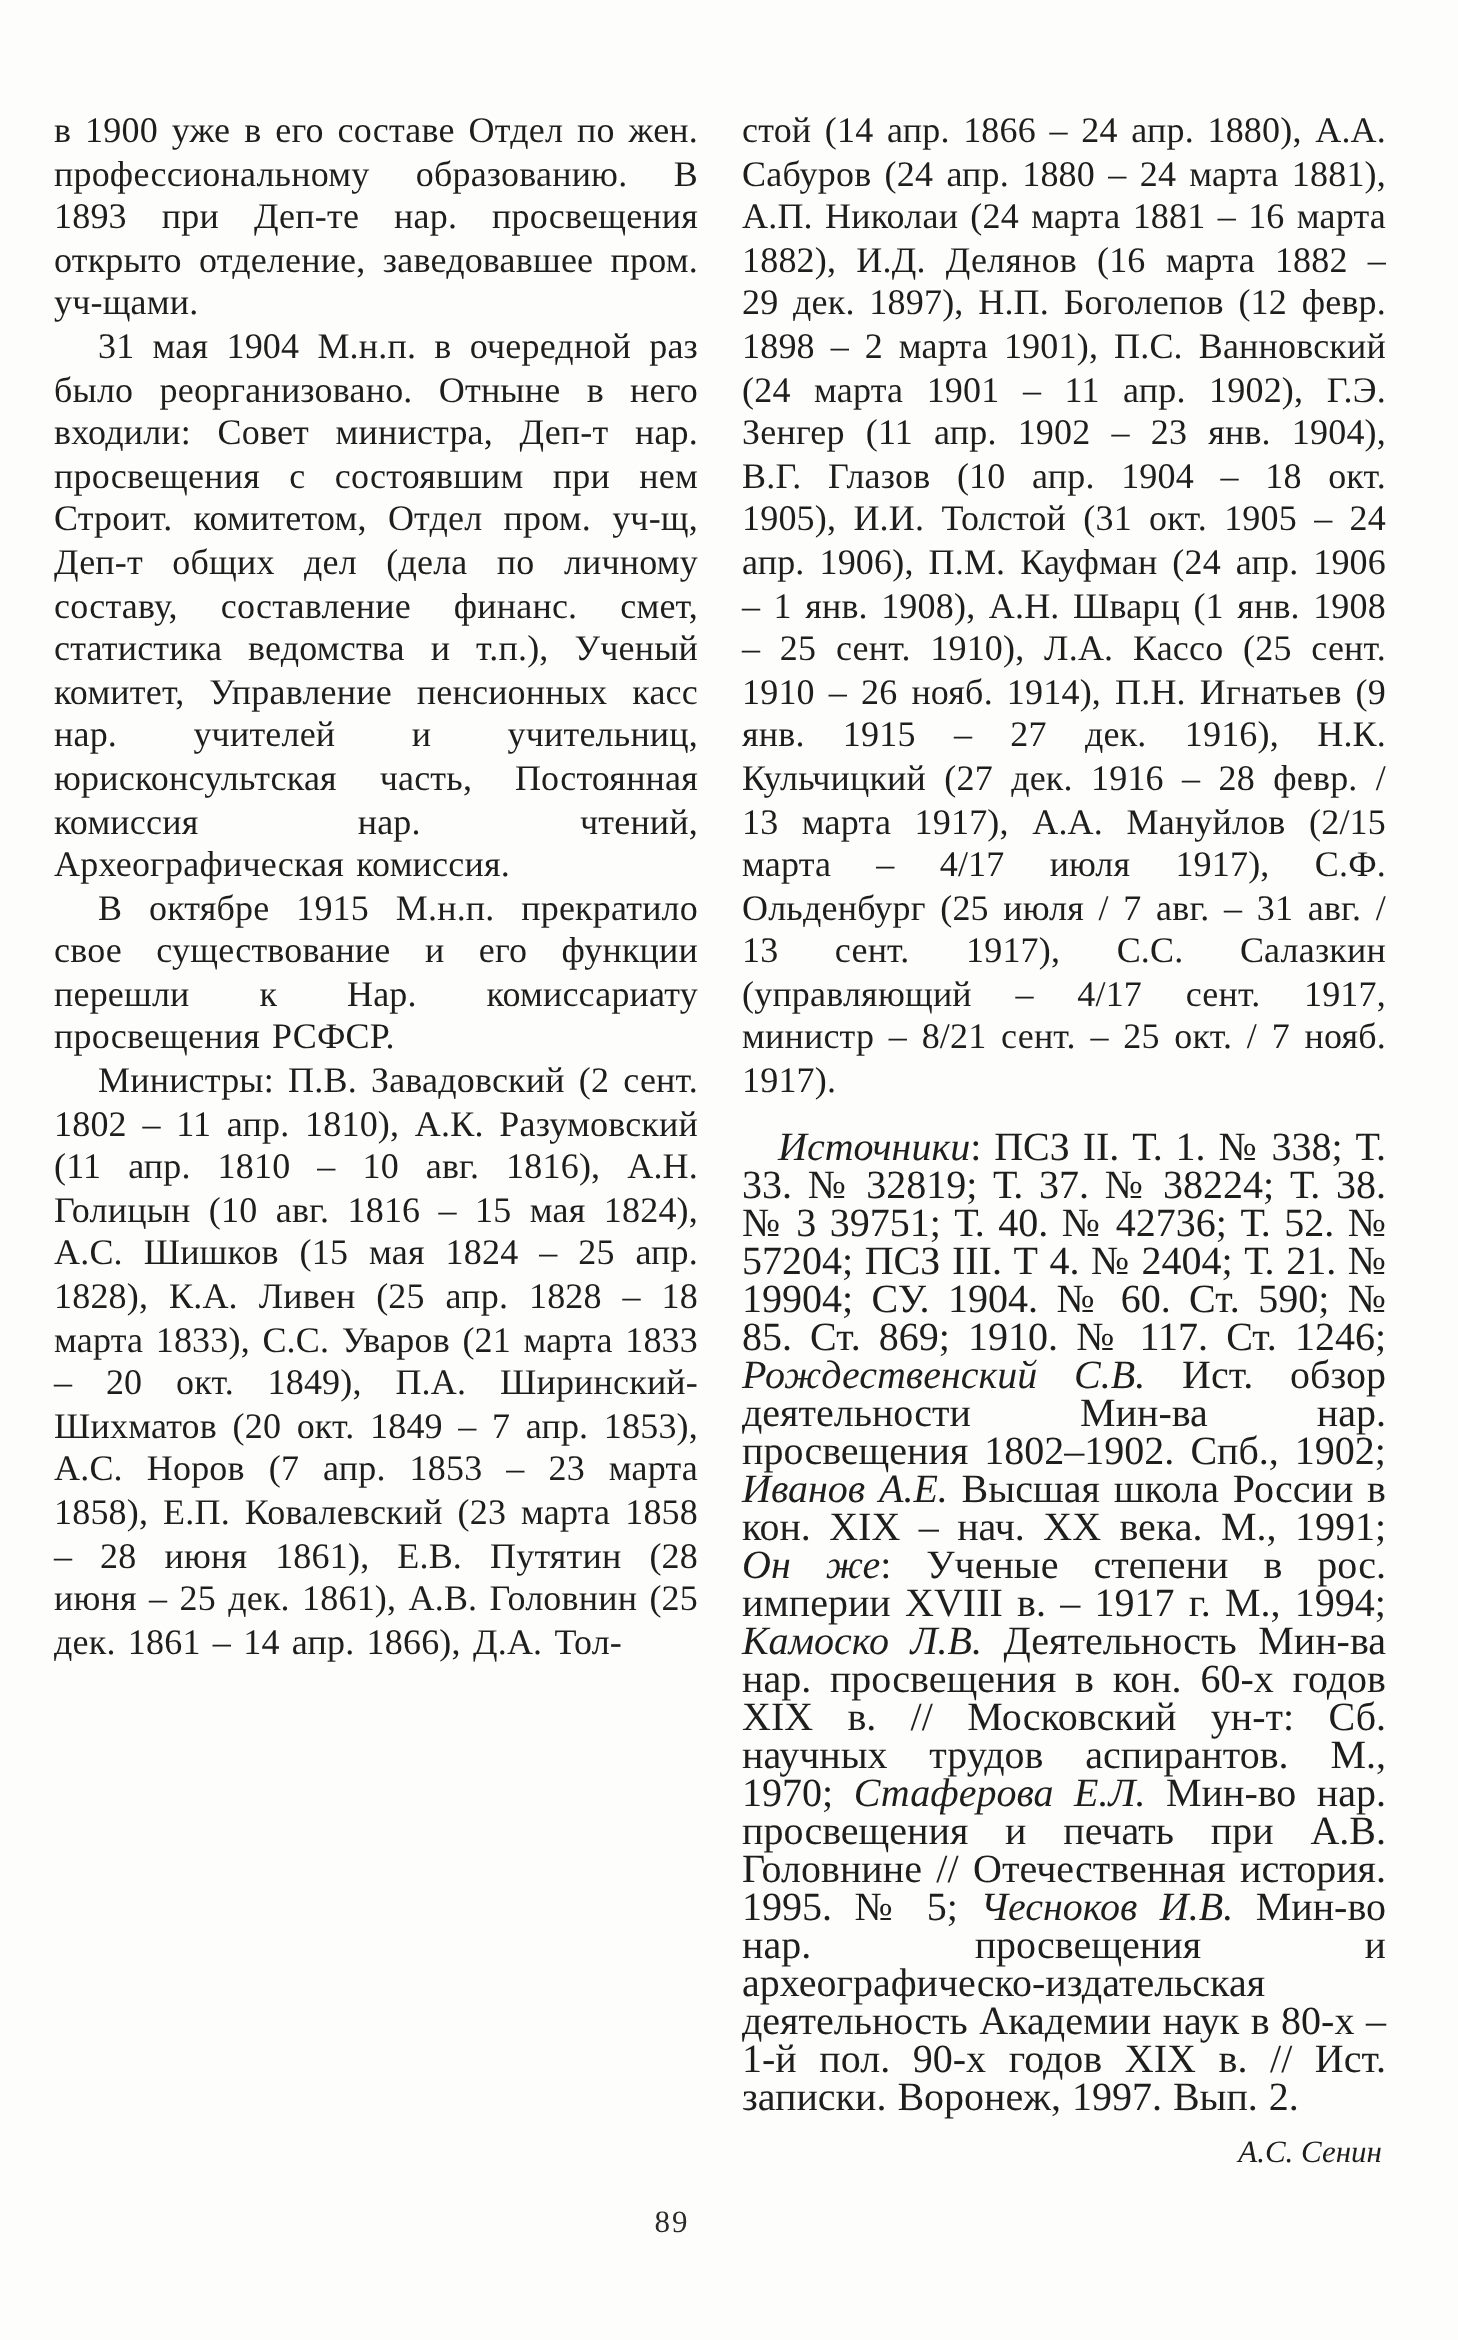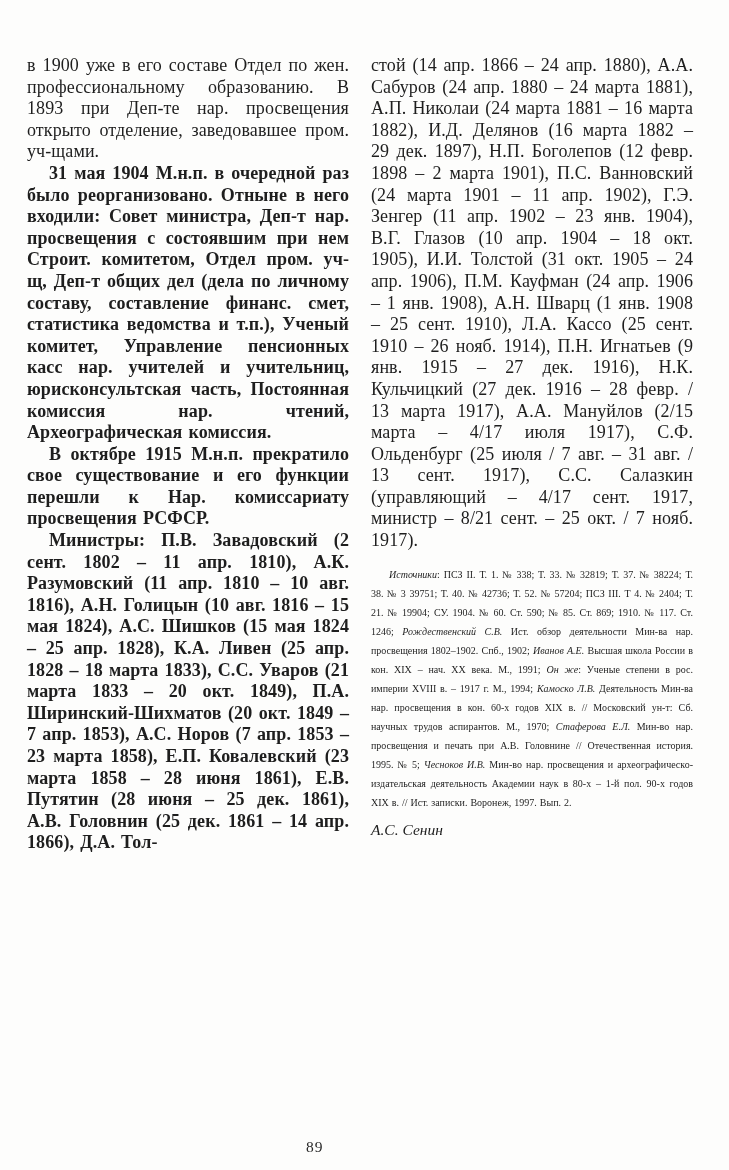--- a/index.html
+++ b/index.html
@@ -31,44 +31,45 @@
     min-width: 0;
   }
   .para {
     margin: 0;
     font-size: 18px;
     line-height: 21.6px;
     text-align: justify;
     word-spacing: 1.5px;
     letter-spacing: 0.1px;
   }
-  .para.indent { text-indent: 22px; font-weight: bold; }
+  .para.indent { text-indent: 22px; }
   .sources {
     margin: 13px 0 0 0;
-    font-size: 10px;
+    font-size: 20px;
     line-height: 19px;
     text-align: justify;
     text-indent: 18px;
     word-spacing: 0.5px;
   }
   .sources .i { font-style: italic; }
   .signature {
     margin: 9px 2px 0 0;
     font-size: 15.5px;
     font-style: italic;
+    text-align: right;
   }
   .page-number {
     position: absolute;
     top: 1103px;
     left: 306px;
     width: 60px;
+    text-align: center;
     font-size: 15.5px;
     letter-spacing: 1px;
     color: #2a2a2a;
-    margin-top: 35px;
   }
 </style>
 </head>
 <body>
 
 <div class="page">
   <div class="columns">
 
     <div class="col">
       <p class="para">в 1900 уже в его составе Отдел по жен. профессиональному образованию. В 1893 при Деп-те нар. просвещения открыто отделение, заведовавшее пром. уч-щами.</p>

